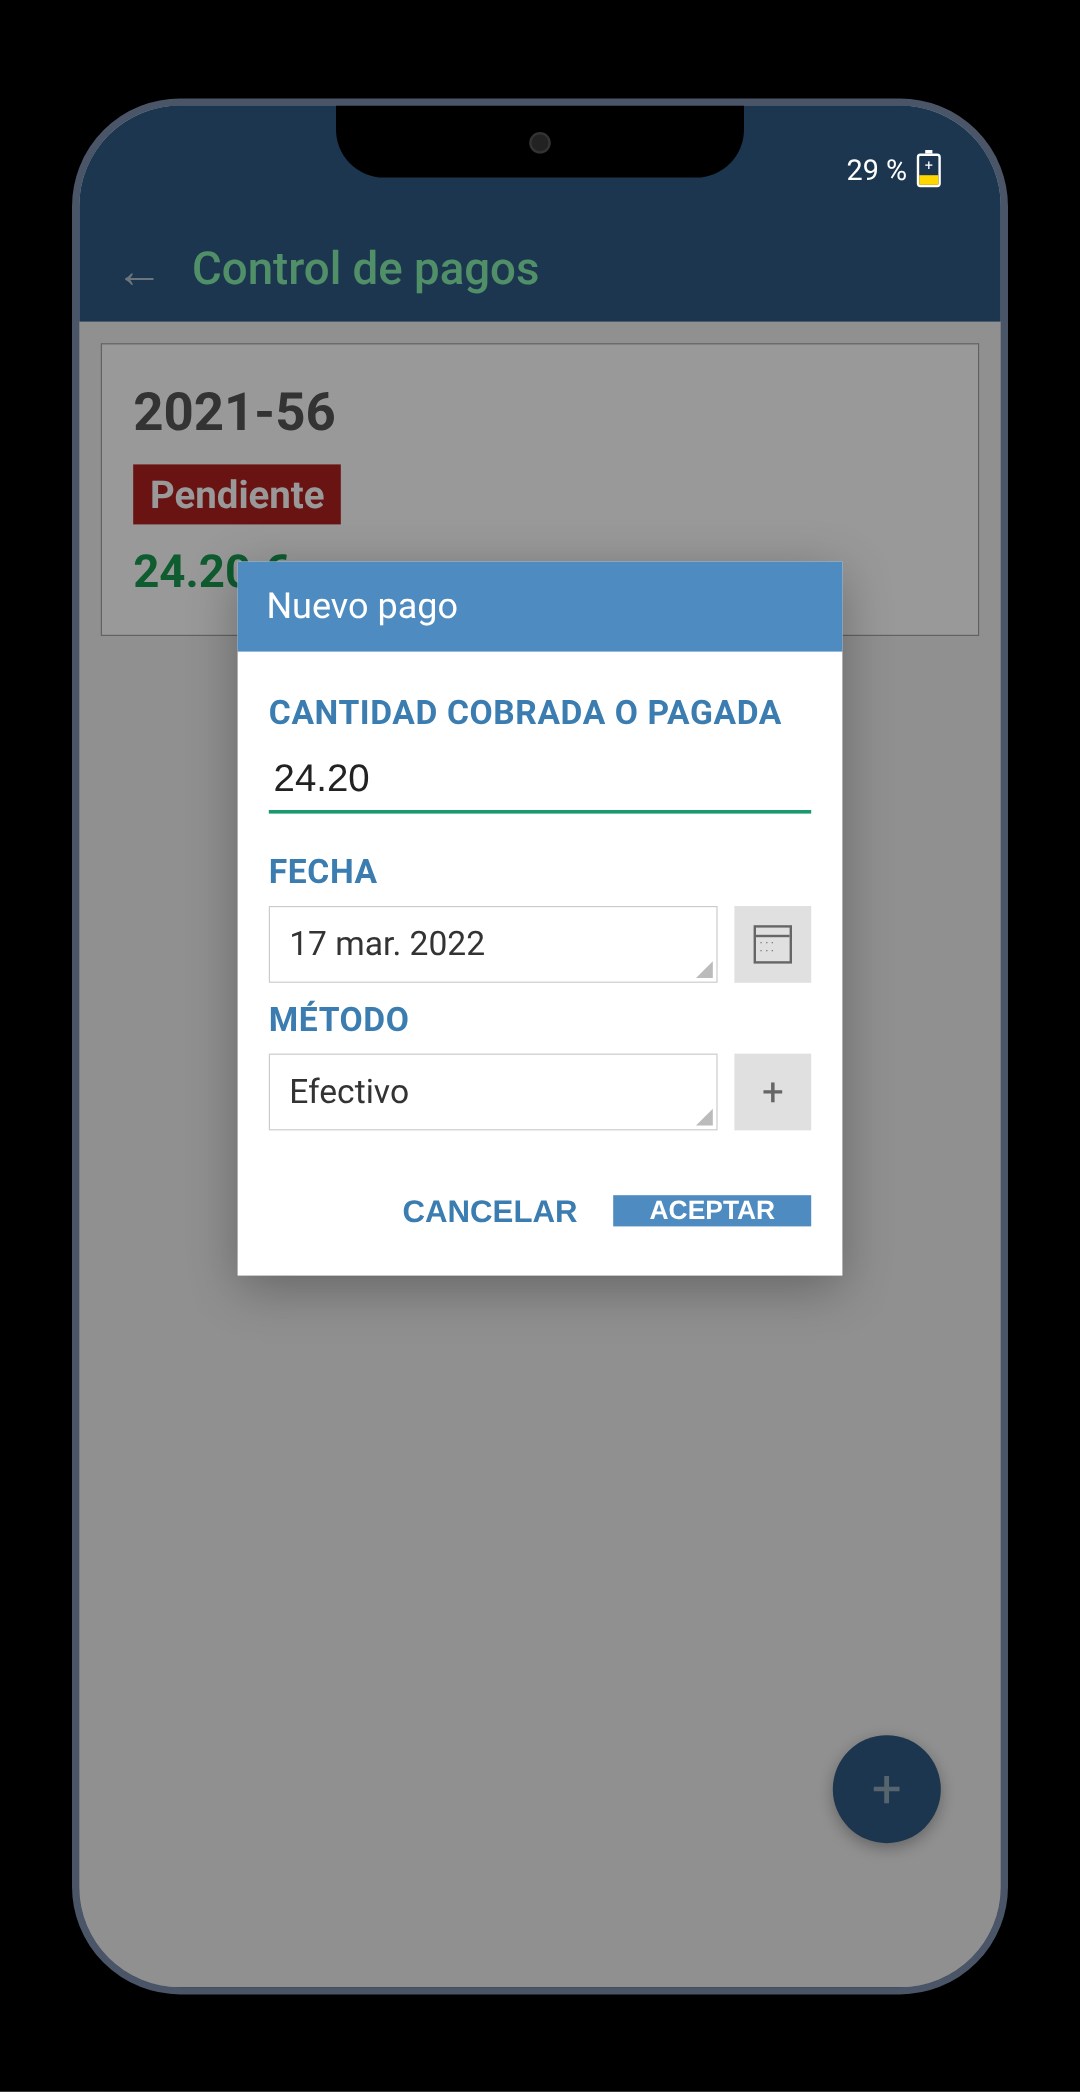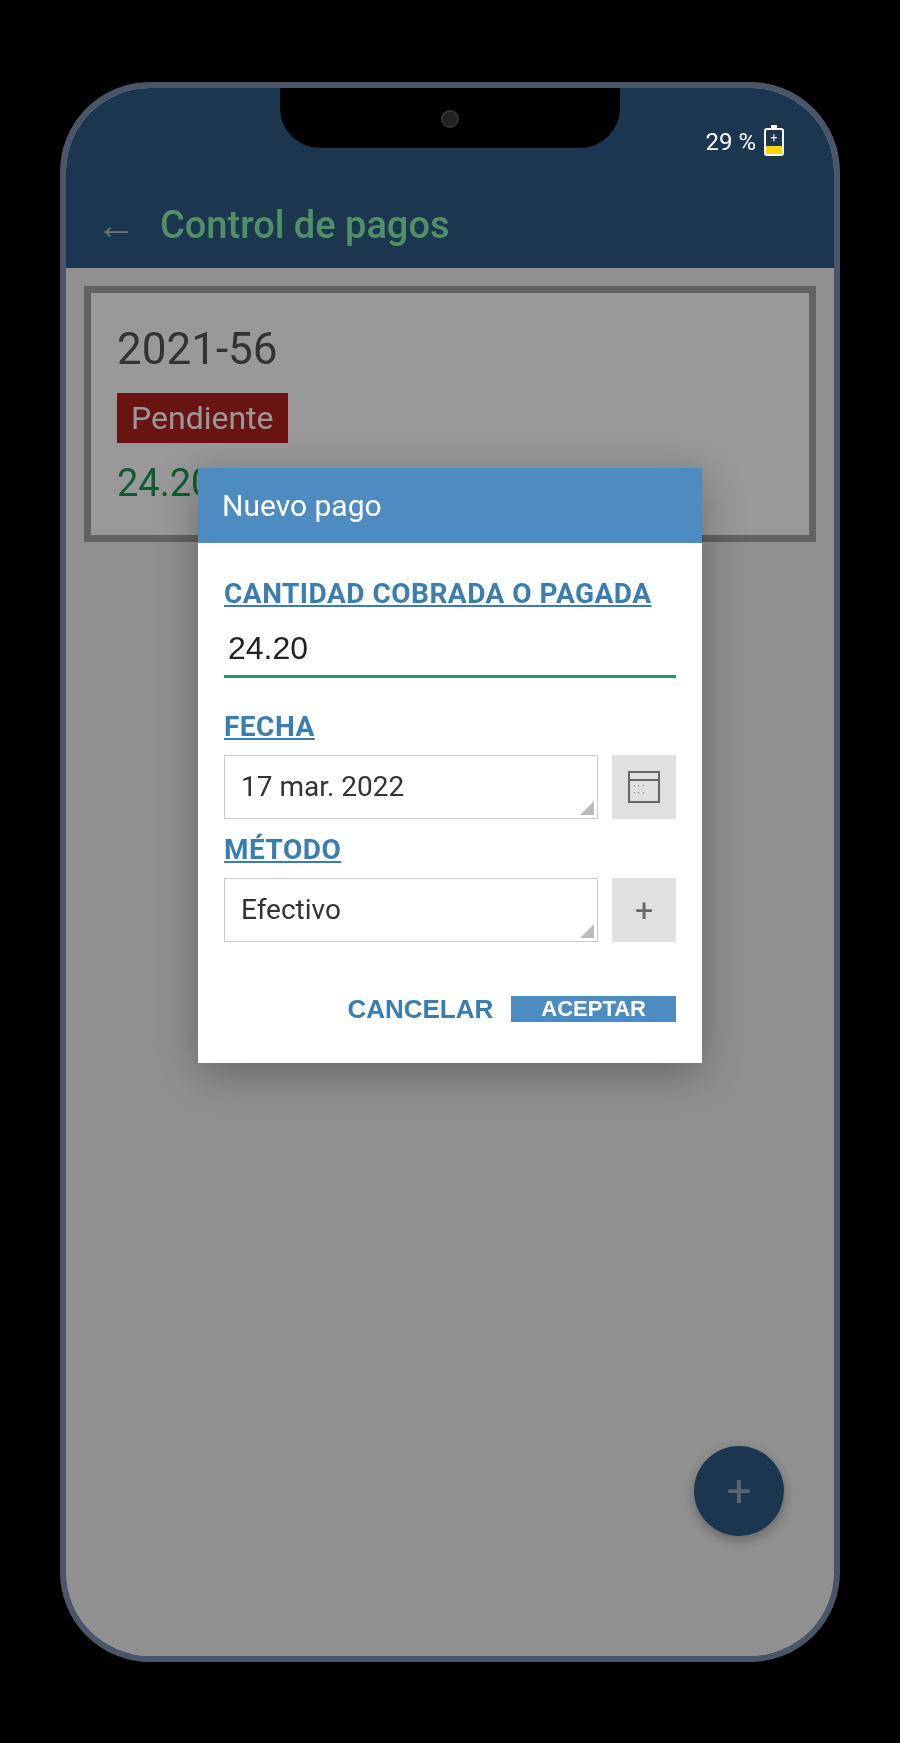--- a/index.html
+++ b/index.html
@@ -108,22 +108,23 @@
     font-size: 40px;
   }
   .app-title {
     color: #86efac;
     font-size: 38px;
     font-weight: 500;
   }
   .card {
     background: #fff;
     margin: 18px;
-    border: 7px solid #a3a3a3;
+    border: 1px solid #a3a3a3;
     padding: 30px 26px;
+    font-weight: bold;
   }
   .invoice-id {
     font-size: 44px;
     color: #555;
     margin-bottom: 18px;
   }
   .status-badge {
     display: inline-block;
     background: #b02020;
     color: #fff;
@@ -158,21 +159,20 @@
   .dialog-body {
     padding: 24px 26px 8px;
   }
   .field-label {
     color: #3b7db0;
     font-size: 28px;
     font-weight: 700;
     letter-spacing: 0.5px;
     margin-bottom: 12px;
     margin-top: 10px;
-    text-decoration: underline;
   }
   .amount-input {
     width: 100%;
     border: none;
     border-bottom: 3px solid #1a9970;
     font-size: 32px;
     color: #222;
     padding: 8px 4px;
     outline: none;
     margin-bottom: 22px;
@@ -232,21 +232,21 @@
     top: 10px;
     left: 3px;
     font-size: 10px;
     line-height: 7px;
     color: #666;
     letter-spacing: 2px;
   }
   .dialog-actions {
     display: flex;
     justify-content: flex-end;
-    gap: 8px;
+    gap: 20px;
     padding: 16px 26px 24px;
     align-items: center;
   }
   .btn-flat {
     color: #3b7db0;
     font-size: 26px;
     font-weight: 700;
     padding: 14px 10px;
     background: none;
     border: none;

